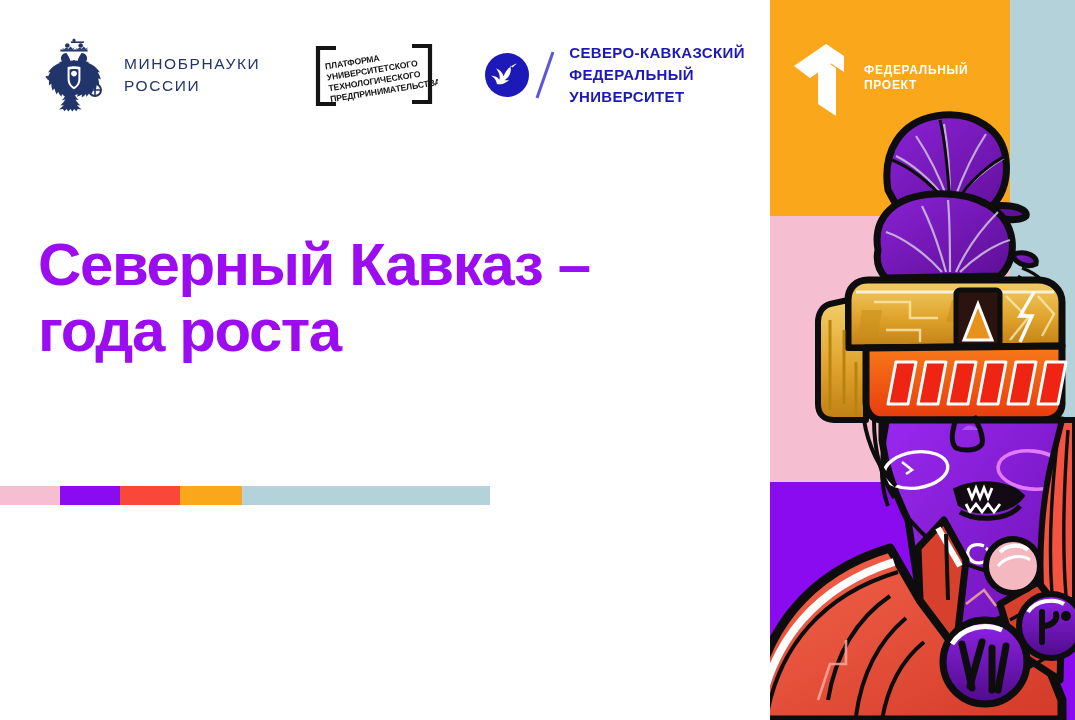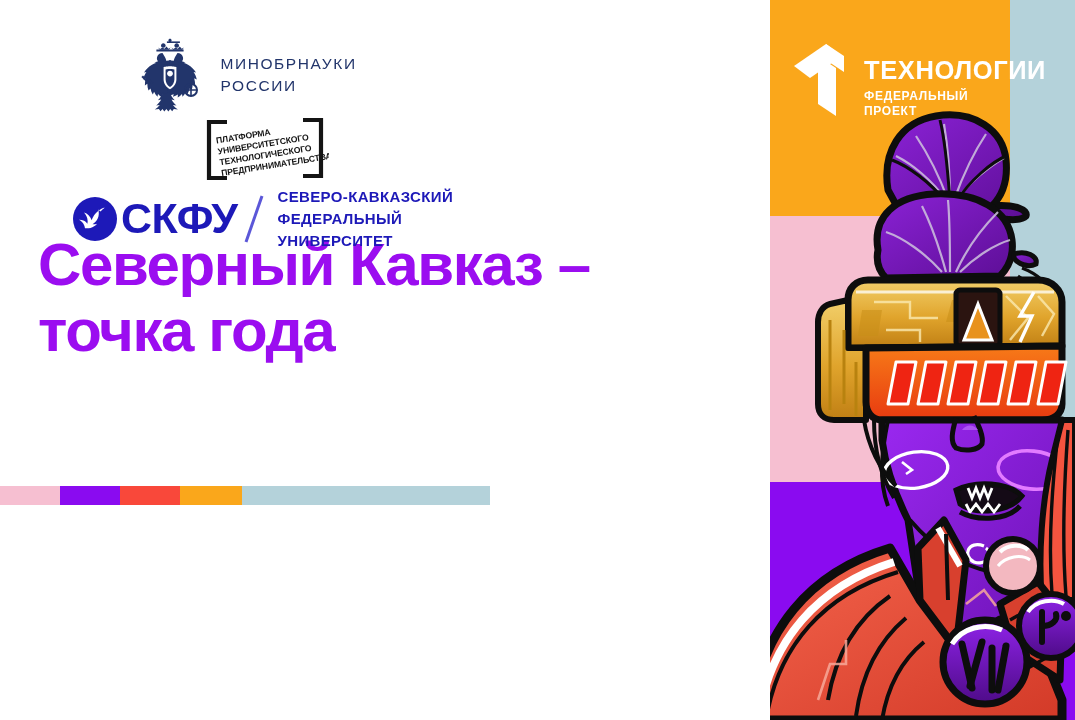--- a/index.html
+++ b/index.html
@@ -16,23 +16,22 @@
     overflow:hidden;
   }
 
   
   .logo-bar{
     position:absolute;
     left:38px; top:38px;
     height:74px;
     display:flex;
     align-items:center;
-    gap:0px;
+    gap:12px;
     z-index:40;
-    flex-direction:column;
   }
   .logo-block{display:flex;align-items:center;}
 
   
   .minobr{gap:14px;}
   .eagle{width:72px;height:74px;display:block;}
   .minobr-text{
     color:#22356b;
     font-size:15.5px;
     font-weight:500;
@@ -236,21 +235,20 @@
           </g>
         </g>
       </svg>
     </div>
 
     <div class="logo-block skfu">
       <svg class="skfu-mark" viewBox="0 0 44 44">
         <circle cx="22" cy="22" r="22" fill="#1d19b8"></circle>
         <path d="M31.5 10.5c-3.5 1.2-6.8 3.4-9.2 6.2-1.7 2-2.9 4.2-3.6 6.5-.6-1.8-1.6-3.4-2.9-4.7-1.4-1.4-3.1-2.4-4.9-2.9 1.6 1.6 2.8 3.6 3.4 5.8.5 1.8.5 3.6.1 5.3-1-1.4-2.4-2.5-4-3.2-1.4-.6-2.9-.9-4.4-.8 1.8.9 3.3 2.3 4.4 4 .9 1.4 1.4 2.9 1.6 4.5 1.8.3 3.7.2 5.5-.3 2.6-.7 4.9-2.2 6.6-4.2-1.5.5-3.1.7-4.6.5 2.3-1.3 4.1-3.3 5.2-5.7 1.3-2.9 1.5-6.1.5-9.1.9.5 1.7 1.2 2.4 2 .9-1.3 2.1-2.4 3.5-3.2l.4-.7z" fill="#ffffff"></path>
       </svg>
-      <div class="skfu-word">СКФУ</div>
       <svg class="skfu-slash" viewBox="0 0 28 52">
         <path d="M22 3 L6 49" stroke="#5b57d8" stroke-width="3" fill="none"></path>
       </svg>
       <div class="skfu-sub">СЕВЕРО-КАВКАЗСКИЙ
 ФЕДЕРАЛЬНЫЙ
 УНИВЕРСИТЕТ</div>
     </div>
 
   </div>
 
@@ -449,30 +447,29 @@
     <div class="fedproj">
       <svg class="fedproj-mark" viewBox="0 0 66 78">
         <g fill="#ffffff">
           <path d="M2 24 L34 2 L50 14 L18 36 Z"></path>
           <path d="M26 14 L44 26 L44 74 L26 62 Z"></path>
           <path d="M44 26 L62 14 L62 52 L44 62 Z" opacity="0.0"></path>
           <path d="M34 2 L52 14 L52 30 L34 18 Z"></path>
         </g>
       </svg>
       <div class="fedproj-text">
-        <div class="fedproj-title">ТЕХНОЛОГИИ</div>
         <div class="fedproj-sub">ФЕДЕРАЛЬНЫЙ
 ПРОЕКТ</div>
       </div>
     </div>
   </div>
 
   <div class="content">
     <div class="headline">Северный Кавказ –
-точка года</div>
+года роста</div>
   </div>
 
   <div class="rule">
       <div class="rule-seg" style="width: 60px; background: rgb(246, 191, 209);"></div>
       <div class="rule-seg" style="width: 60px; background: rgb(138, 11, 240);"></div>
       <div class="rule-seg" style="width: 60px; background: rgb(249, 72, 58);"></div>
       <div class="rule-seg" style="width: 62px; background: rgb(250, 167, 27);"></div>
       <div class="rule-seg" style="width: 248px; background: rgb(180, 210, 218);"></div>
     </div>
 

